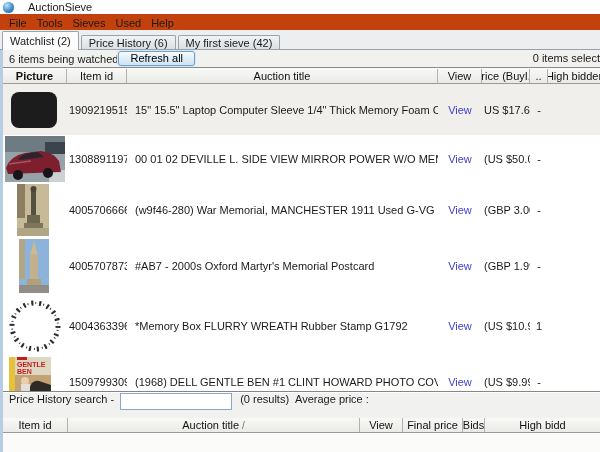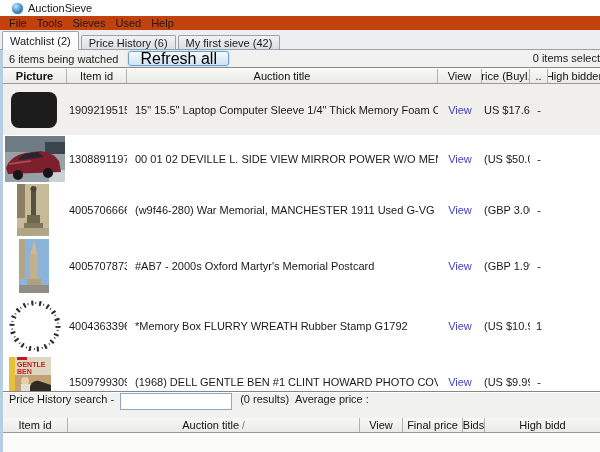--- a/index.html
+++ b/index.html
@@ -1,39 +1,39 @@
 <!DOCTYPE html>
 <html><head>
 <meta charset="utf-8">
 <style>
   * { margin:0; padding:0; box-sizing:border-box; }
   html,body { width:600px; height:452px; overflow:hidden; }
   body { font-family:"Liberation Sans", sans-serif; font-size:11px; color:#1a1a1a; background:#fff; }
   .window { width:600px; height:452px; position:relative; background:#fff; overflow:hidden; }
 
   
-  .titlebar { height:17px; background:linear-gradient(#f4fafd,#dcyellow 0) , linear-gradient(#f2f8fc,#d6e5f2 55%,#c9dbec); display:flex; align-items:center; gap:5px; padding-left:12px; border-bottom:1px solid #c2410c; }
+  .titlebar { height:17px; background:linear-gradient(#f4fafd,#dcyellow 0) , linear-gradient(#f2f8fc,#d6e5f2 55%,#c9dbec); display:flex; align-items:center; gap:14px; padding-left:3px; border-bottom:3px solid #c2410c; }
   .app-icon { width:11px; height:11px; border-radius:50%; background:radial-gradient(circle at 35% 30%, #bfe4f8, #3f8cc9 55%, #1c5d99); flex:0 0 auto; box-shadow:0 0 1px #5580a8; }
   .title-text { font-size:11px; }
 
   
   .menubar { height:13px; background:#c2410c; display:flex; align-items:center; padding-left:4px; }
   .menu-item { padding:0 5px; line-height:13px; cursor:default; }
 
   
   .tabstrip { height:20px; background:#eceef0; display:flex; align-items:flex-end; padding-left:2px; border-bottom:1px solid #98a0a8; }
   .tab { height:14px; display:flex; align-items:center; padding:0 7px; background:linear-gradient(#f1f3f4,#dcdfe2); border:1px solid #9aa2aa; border-bottom:none; margin-right:2px; border-radius:2px 2px 0 0; white-space:nowrap; }
   .tab.active { height:19px; background:#fcfcfc; margin-bottom:-1px; z-index:2; position:relative; }
 
   .body { height:402px; border-left:3px solid #b7cde1; position:relative; background:#fff; }
 
   
   .toolbar { height:17px; background:#f1f1ef; display:flex; align-items:center; padding-left:6px; position:relative; }
-  .toolbar-status { margin-right:10px; }
-  .refresh-btn { font-family:"Liberation Sans",sans-serif; font-size:16px; height:15px; line-height:13px; padding:0 11px; border:1px solid #6fa1c7; border-radius:3px; background:linear-gradient(#f7fbfe,#e2eff9 45%,#cfe4f4); box-shadow:0 0 0 1px #d4e6f4; cursor:default; }
+  .toolbar-status { }
+  .refresh-btn { font-family:"Liberation Sans",sans-serif; font-size:11px; height:15px; line-height:13px; padding:0 11px; border:1px solid #6fa1c7; border-radius:3px; background:linear-gradient(#f7fbfe,#e2eff9 45%,#cfe4f4); box-shadow:0 0 0 1px #d4e6f4; cursor:default; }
   .selected-status { position:absolute; right:0px; top:2px; white-space:nowrap; }
   .etched { height:2px; border-top:1px solid #8a8a8a; border-bottom:1px solid #fbfbfb; }
 
   
   .thead { display:flex; height:15px; background:linear-gradient(#f8f8f6,#eaeae7); border-bottom:1px solid #9a9a9a; }
   .th { display:flex; align-items:center; justify-content:center; border-right:1px solid #b2b2b2; white-space:nowrap; overflow:hidden; color:#111; }
   .th:last-child { border-right:none; }
   .sort-slash { color:#777; margin-left:3px; font-size:10px; }
 
   .row { display:flex; background:#fff; }

